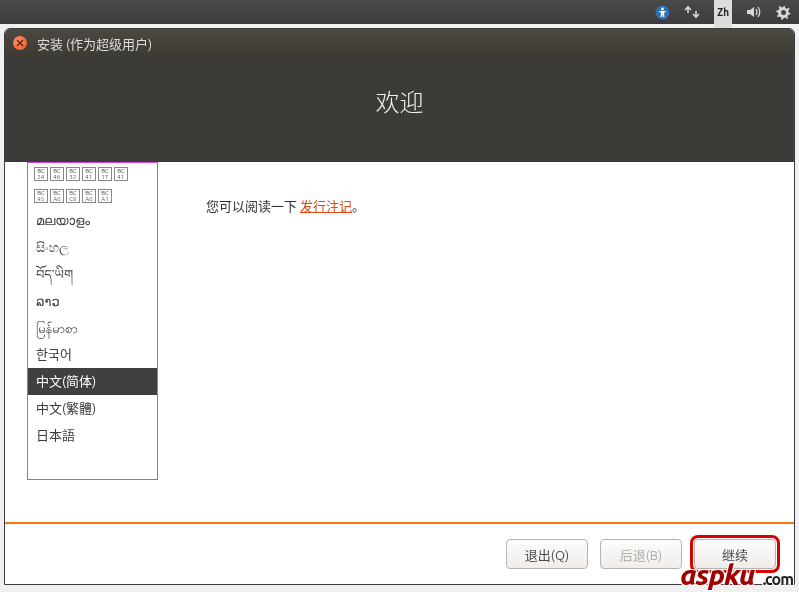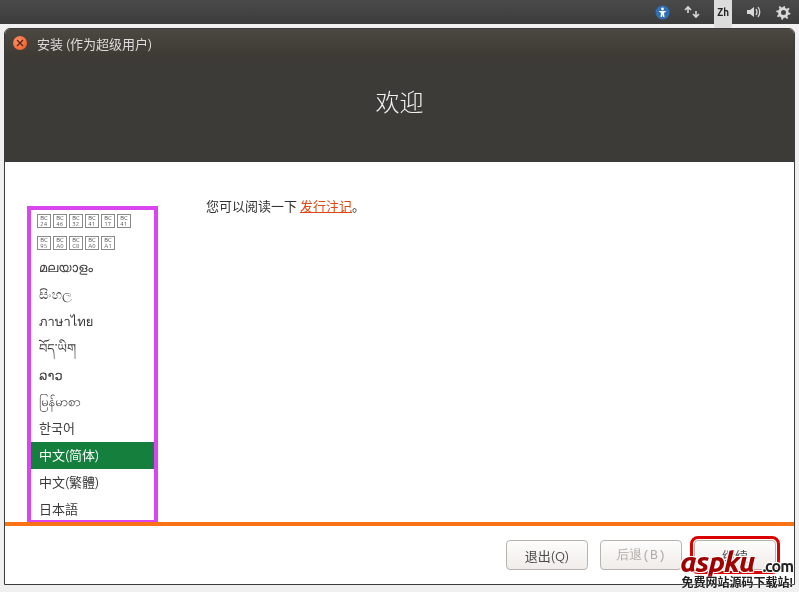--- a/index.html
+++ b/index.html
@@ -8,30 +8,30 @@
 .topbar .ico{display:inline-flex;align-items:center;justify-content:center;}
 .zh-ind{background:#dcdcdc;color:#222;font-size:10px;font-weight:bold;padding:13px 3px;border-radius:6px;}
 .window{position:absolute;left:4px;top:28px;width:791px;height:557px;background:#fff;border:1px solid #3c3c3c;border-radius:6px 6px 0 0;overflow:hidden;}
 .titlebar{height:28px;background:linear-gradient(#4b4741,#3d3a34);display:flex;align-items:center;padding:0 8px;}
 .close-btn{width:14px;height:14px;border-radius:50%;background:radial-gradient(circle at 35% 35%,#ff9068,#e95420);display:flex;align-items:center;justify-content:center;cursor:pointer;}
 .close-btn svg{display:block;}
 .title-text{color:#ddd;font-size:13px;margin-left:10px;}
 .header-area{height:105px;background:#3c3b37;padding:26px 24px 0 24px;text-align:center;}
 .welcome{color:#f2f2f2;font-size:24px;font-weight:300;}
 .content{position:absolute;top:133px;left:0;right:0;bottom:62px;display:flex;}
-.lang-pane{width:131px;height:318px;margin-left:22px;border:4px solid #d946ef;background:#fff;overflow:hidden;margin-top:44px;}
+.lang-pane{width:131px;height:318px;margin-left:22px;border:1px solid #d946ef;background:#fff;overflow:hidden;}
 .lang-item{padding:5px 8px;font-size:13px;color:#3a3a3a;cursor:pointer;line-height:1.3;}
-.lang-item.selected{background:#15803d;color:#fff;}
+.lang-item.selected{background:#404040;color:#fff;}
 .lang-item.tofu{display:flex;gap:2px;flex-wrap:wrap;padding:4px 6px;}
 .tofu-box{width:14px;height:14px;border:1px solid #888;font-size:6px;display:inline-flex;align-items:center;justify-content:center;color:#555;line-height:1;}
 .main-text{padding:34px 0 0 48px;font-size:13px;color:#333;}
 .main-text a{color:#dd4814;text-decoration:underline;cursor:pointer;}
-.footer{position:absolute;bottom:0;left:0;right:0;height:62px;border-top:4px solid #f97316;display:flex;justify-content:flex-end;align-items:center;padding-right:18px;gap:12px;background:#fff;}
+.footer{position:absolute;bottom:0;left:0;right:0;height:62px;border-top:2px solid #f97316;display:flex;justify-content:flex-end;align-items:center;padding-right:18px;gap:12px;background:#fff;}
 .btn{min-width:82px;height:30px;border:1px solid #b8b3ae;border-radius:4px;background:linear-gradient(#fdfdfd,#f0ece9);color:#4a4a4a;font-size:13px;cursor:pointer;}
-.btn:disabled{color:#b0aca8;cursor:default;font-family:Liberation Mono, monospace;}
+.btn:disabled{color:#b0aca8;cursor:default;}
 .btn-highlight{outline:3px solid #d90000;outline-offset:1px;}
 .watermark{position:absolute;right:6px;bottom:2px;text-align:right;pointer-events:none;}
 .wm1{font-size:28px;font-weight:900;font-style:italic;color:#a00000;text-shadow:1px 1px 0 #fff,-1px -1px 0 #fff,1px -1px 0 #fff,-1px 1px 0 #fff;letter-spacing:-1px;}
 .wm1 .com{color:#222;font-size:16px;font-style:normal;font-weight:bold;margin-left:8px;}
 .wm2{font-size:12px;color:#222;text-shadow:0 0 2px #fff;font-weight:bold;margin-top:-4px;}
 </style>
 </head>
 <body>
 
 <div class="topbar">
@@ -90,21 +90,20 @@
       <div class="lang-item tofu">
         <span class="tofu-box">BC<br>95</span>
           <span class="tofu-box">BC<br>A0</span>
           <span class="tofu-box">BC<br>C8</span>
           <span class="tofu-box">BC<br>A0</span>
           <span class="tofu-box">BC<br>A1</span>
       </div>
       <div id="lang-container">
           <div class="lang-item">മലയാളം</div>
           <div class="lang-item">සිංහල</div>
-          <div class="lang-item">ภาษาไทย</div>
           <div class="lang-item">བོད་ཡིག</div>
           <div class="lang-item">ລາວ</div>
           <div class="lang-item">မြန်မာစာ</div>
           <div class="lang-item">한국어</div>
           <div class="lang-item selected">中文(简体)</div>
           <div class="lang-item">中文(繁體)</div>
           <div class="lang-item">日本語</div>
         </div>
     </div>
     <div class="main-text">
@@ -114,14 +113,13 @@
 
   <div class="footer">
     <button class="btn">退出(Q)</button>
     <button class="btn" disabled="">后退(B)</button>
     <button class="btn btn-highlight">继续</button>
   </div>
 </div>
 
 <div class="watermark">
   <div class="wm1"><span>aspku</span><span class="com">.com</span></div>
-  <div class="wm2">免费网站源码下载站!</div>
 </div>
 
 </body></html>

